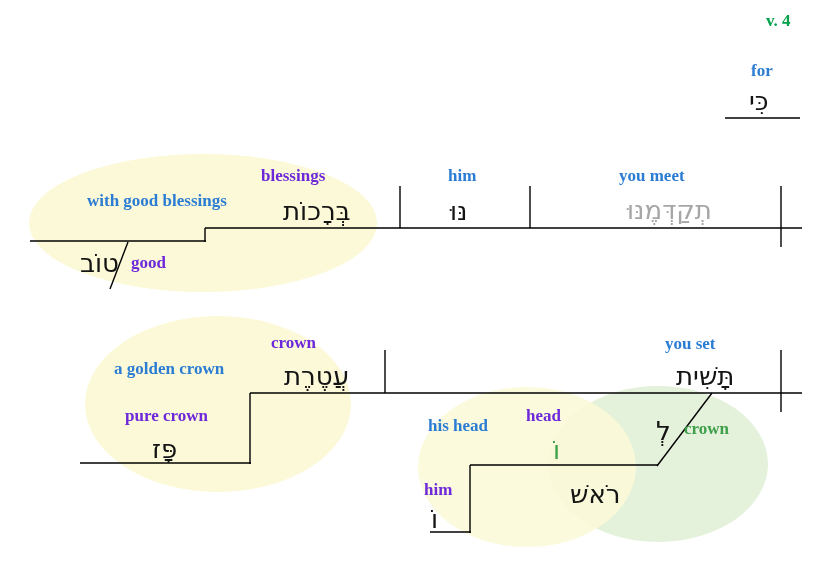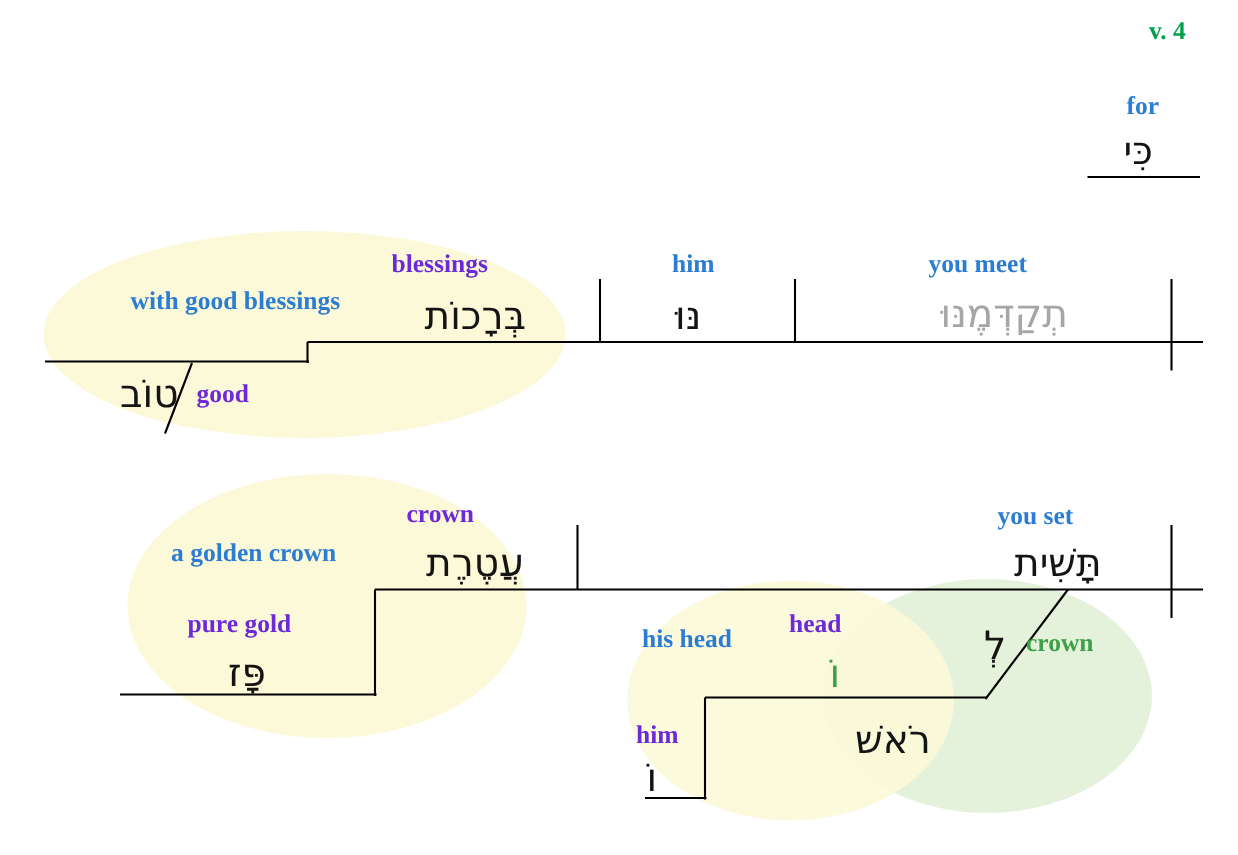--- a/index.html
+++ b/index.html
@@ -82,21 +82,21 @@
   <span class="t gloss blue" style="left:87px;top:192px;">with good blessings</span>
 
   <span class="t heb" style="left:80px;top:249px;">טוֹב</span>
   <span class="t gloss gray" style="left:131px;top:254px;text-align:right;">good</span>
 
   <span class="t gloss gray" style="left:271px;top:334px;">crown</span>
   <span class="t heb" style="left:284px;top:362px;">עֲטֶרֶת</span>
 
   <span class="t gloss blue" style="left:114px;top:360px;">a golden crown</span>
 
-  <span class="t gloss gray" style="left:125px;top:407px;">pure gold</span>
+  <span class="t gloss gray" style="left:125px;top:407px;">pure crown</span>
   <span class="t heb" style="left:152px;top:435px;">פָּז</span>
 
   <span class="t gloss blue" style="left:665px;top:335px;">you set</span>
   <span class="t heb" style="left:676px;top:362px;">תָּשִׁית</span>
 
   <span class="t heb" style="left:656px;top:417px;">לְ</span>
   <span class="t gloss green" style="left:684px;top:420px;">crown</span>
 
   <span class="t gloss blue" style="left:428px;top:417px;">his head</span>
   <span class="t gloss gray" style="left:526px;top:407px;">head</span>

